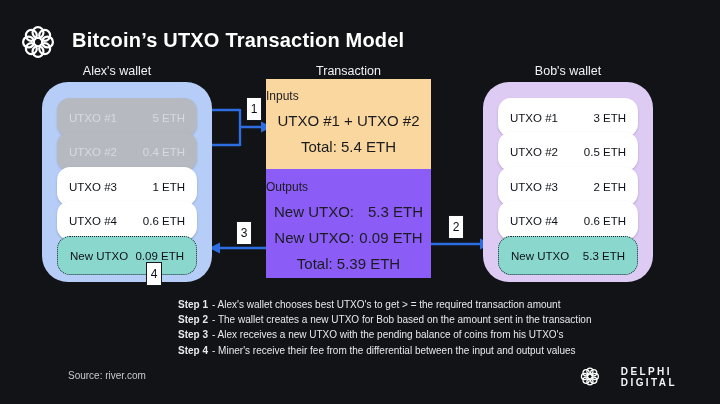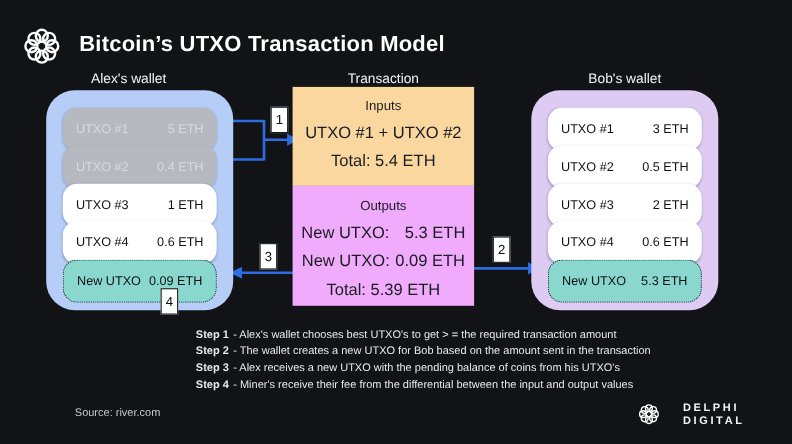--- a/index.html
+++ b/index.html
@@ -24,23 +24,23 @@
     position:absolute;left:15px;width:140px;height:39px;border-radius:13px;
     display:flex;justify-content:space-between;align-items:center;
     padding:0 12px;box-sizing:border-box;font-size:11.5px;color:#0e1115;
     background:#ffffff;box-shadow:0 1px 2px rgba(20,30,60,.25);
   }
   .pill--spent{background:#b6b9bf;color:#d8dade;box-shadow:0 1px 2px rgba(20,30,60,.18);}
   .pill--new{background:#8ad7ce;border:1.6px dotted #1c2733;box-shadow:none;}
   .r0{top:16px;} .r1{top:50px;} .r2{top:85px;} .r3{top:119px;} .r4{top:154px;}
   
   .txbox{position:absolute;left:266px;top:79px;width:165px;height:199px;}
-  .tx-section{position:absolute;left:0;width:100%;box-sizing:border-box;text-align:center;color:#1a1c1f;}
+  .tx-section{position:absolute;left:0;width:100%;box-sizing:border-box;text-align:left;color:#1a1c1f;}
   .tx-inputs{top:0;height:90px;background:#fbd7a0;padding-top:10px;}
-  .tx-outputs{top:90px;height:109px;background:#f0abfc;padding-top:11px;}
+  .tx-outputs{top:90px;height:109px;background:#8b5cf6;padding-top:11px;}
   .tx-heading{font-size:12px;margin-bottom:9px;}
   .tx-line{font-size:15px;margin-bottom:9px;display:flex;justify-content:center;gap:5px;}
   .tx-line .gapwide{margin-right:9px;}
   
   .arrows{position:absolute;left:0;top:0;pointer-events:none;}
   
   .marker{
     position:absolute;width:16px;height:24px;background:#ffffff;border:1.5px solid #15181d;
     color:#0c0e11;font-size:12px;display:flex;align-items:center;justify-content:center;
     z-index:6;box-sizing:border-box;

